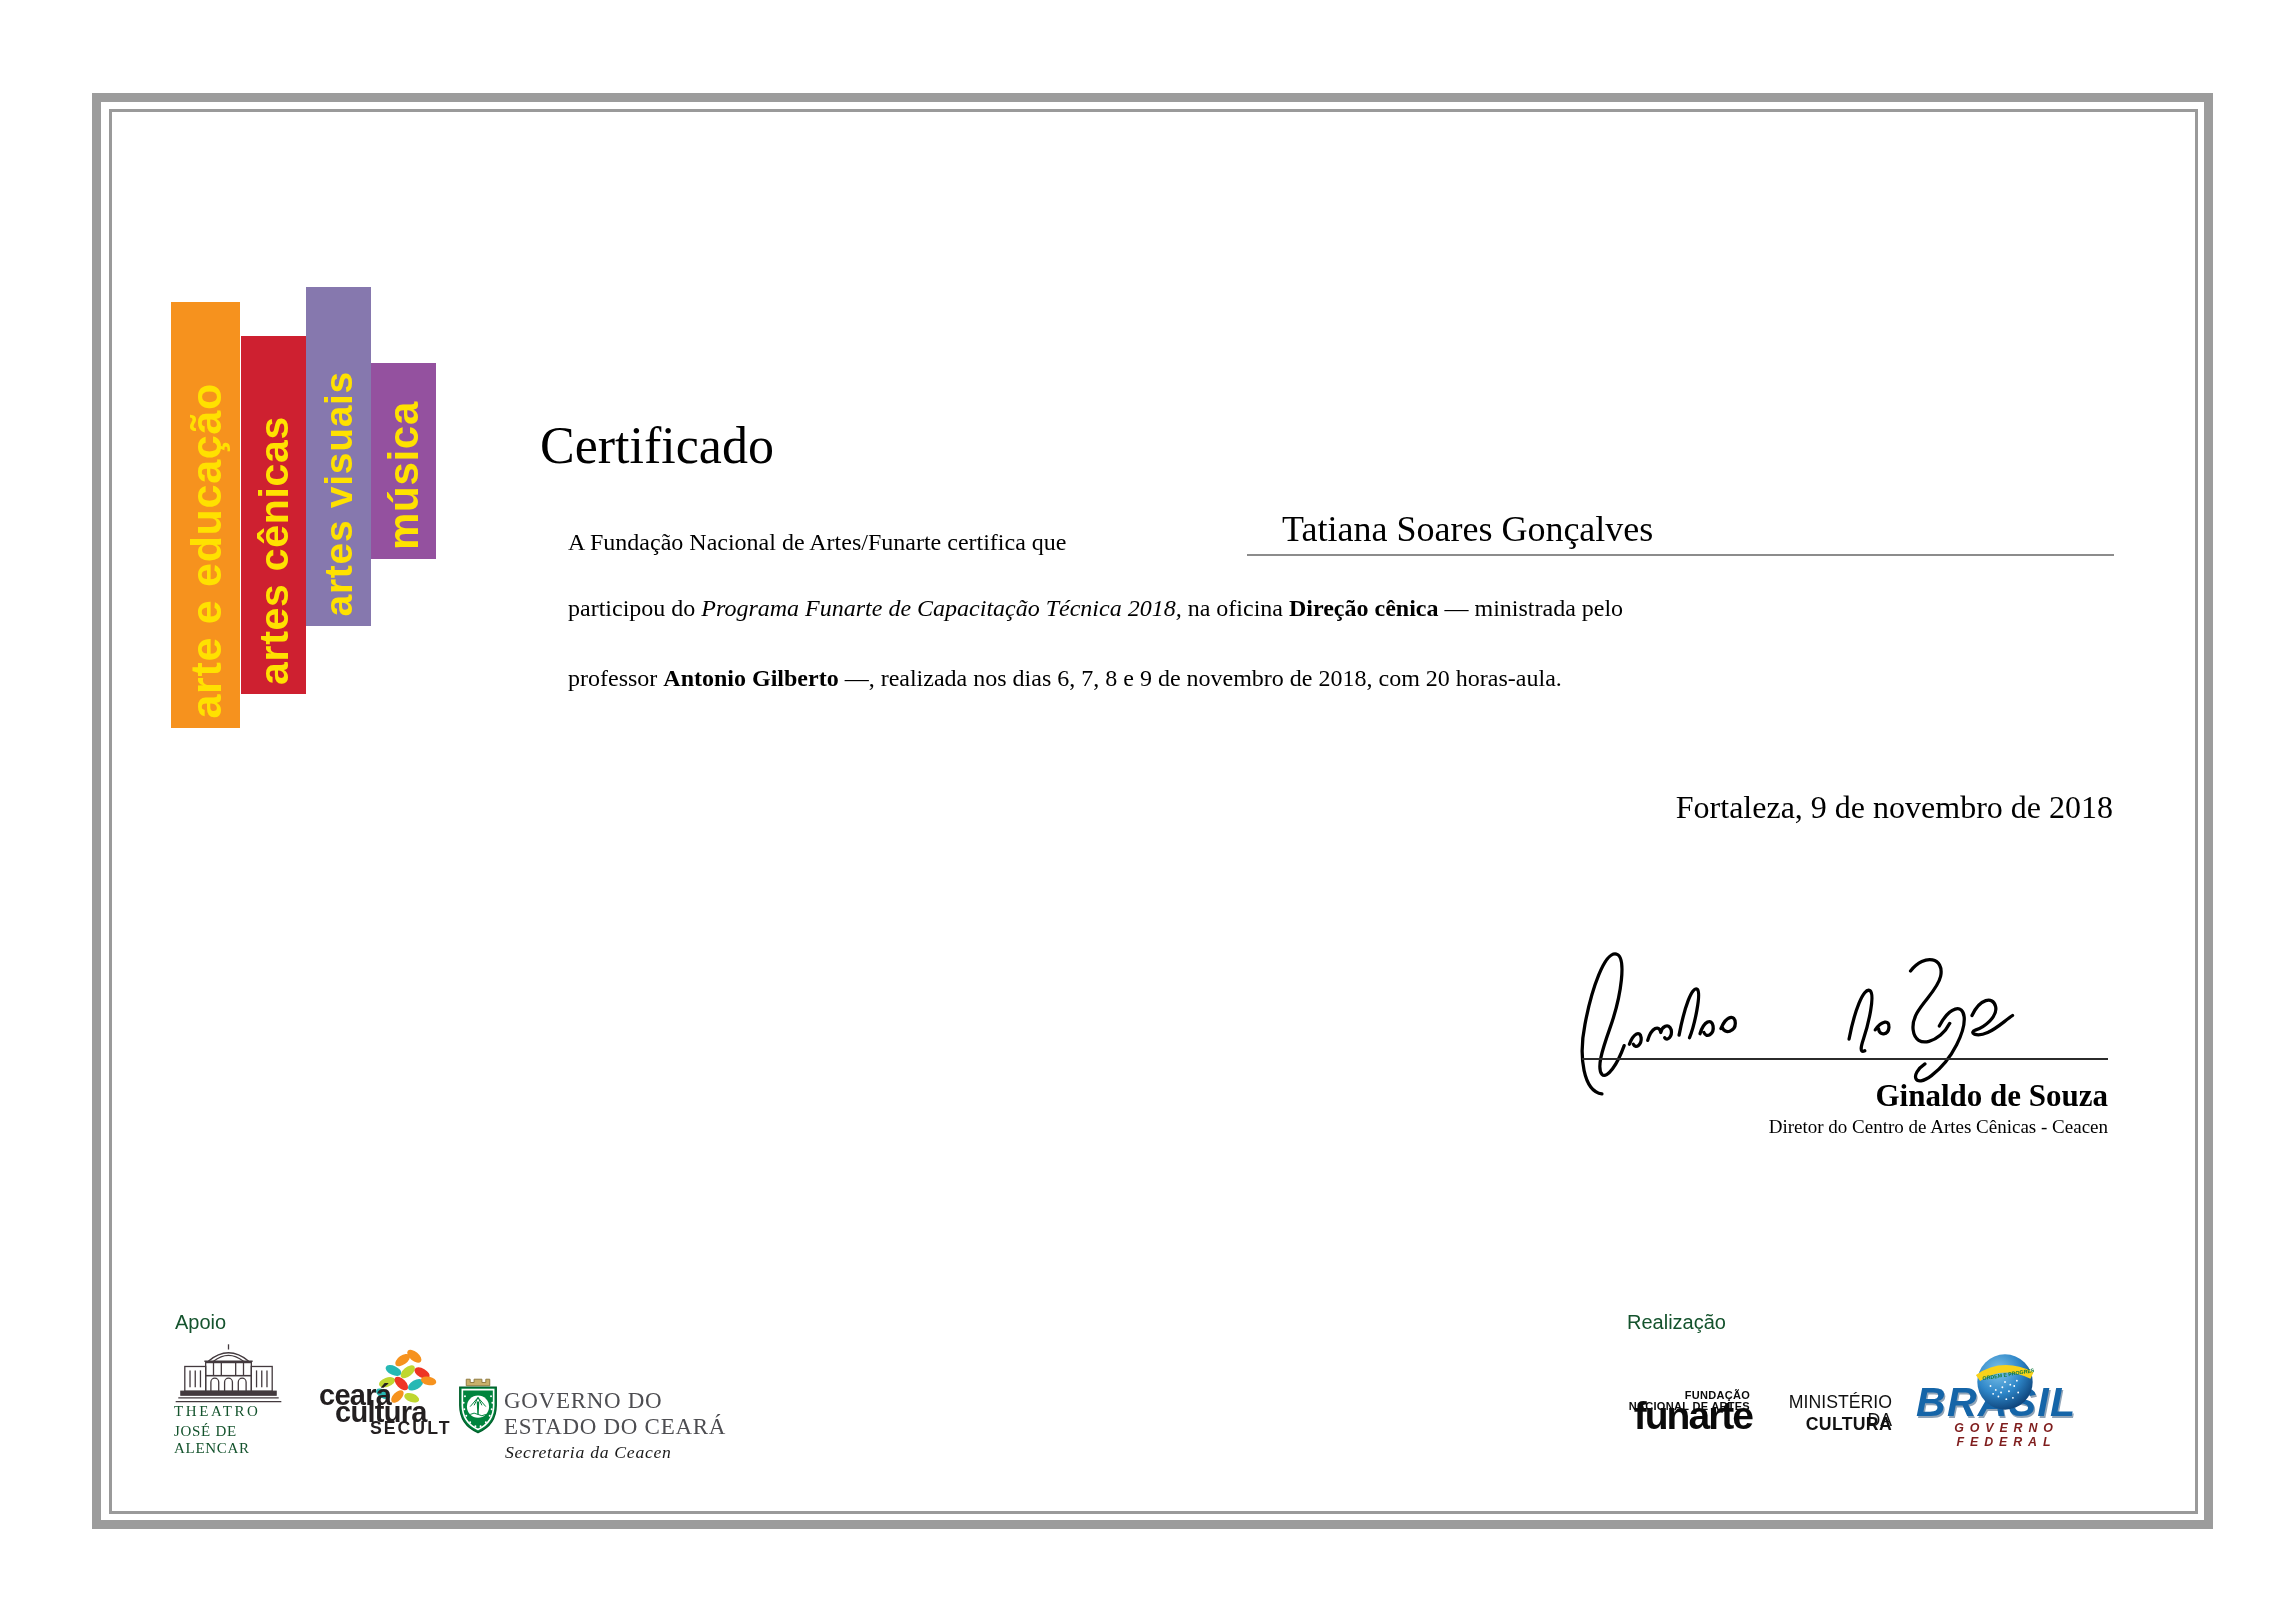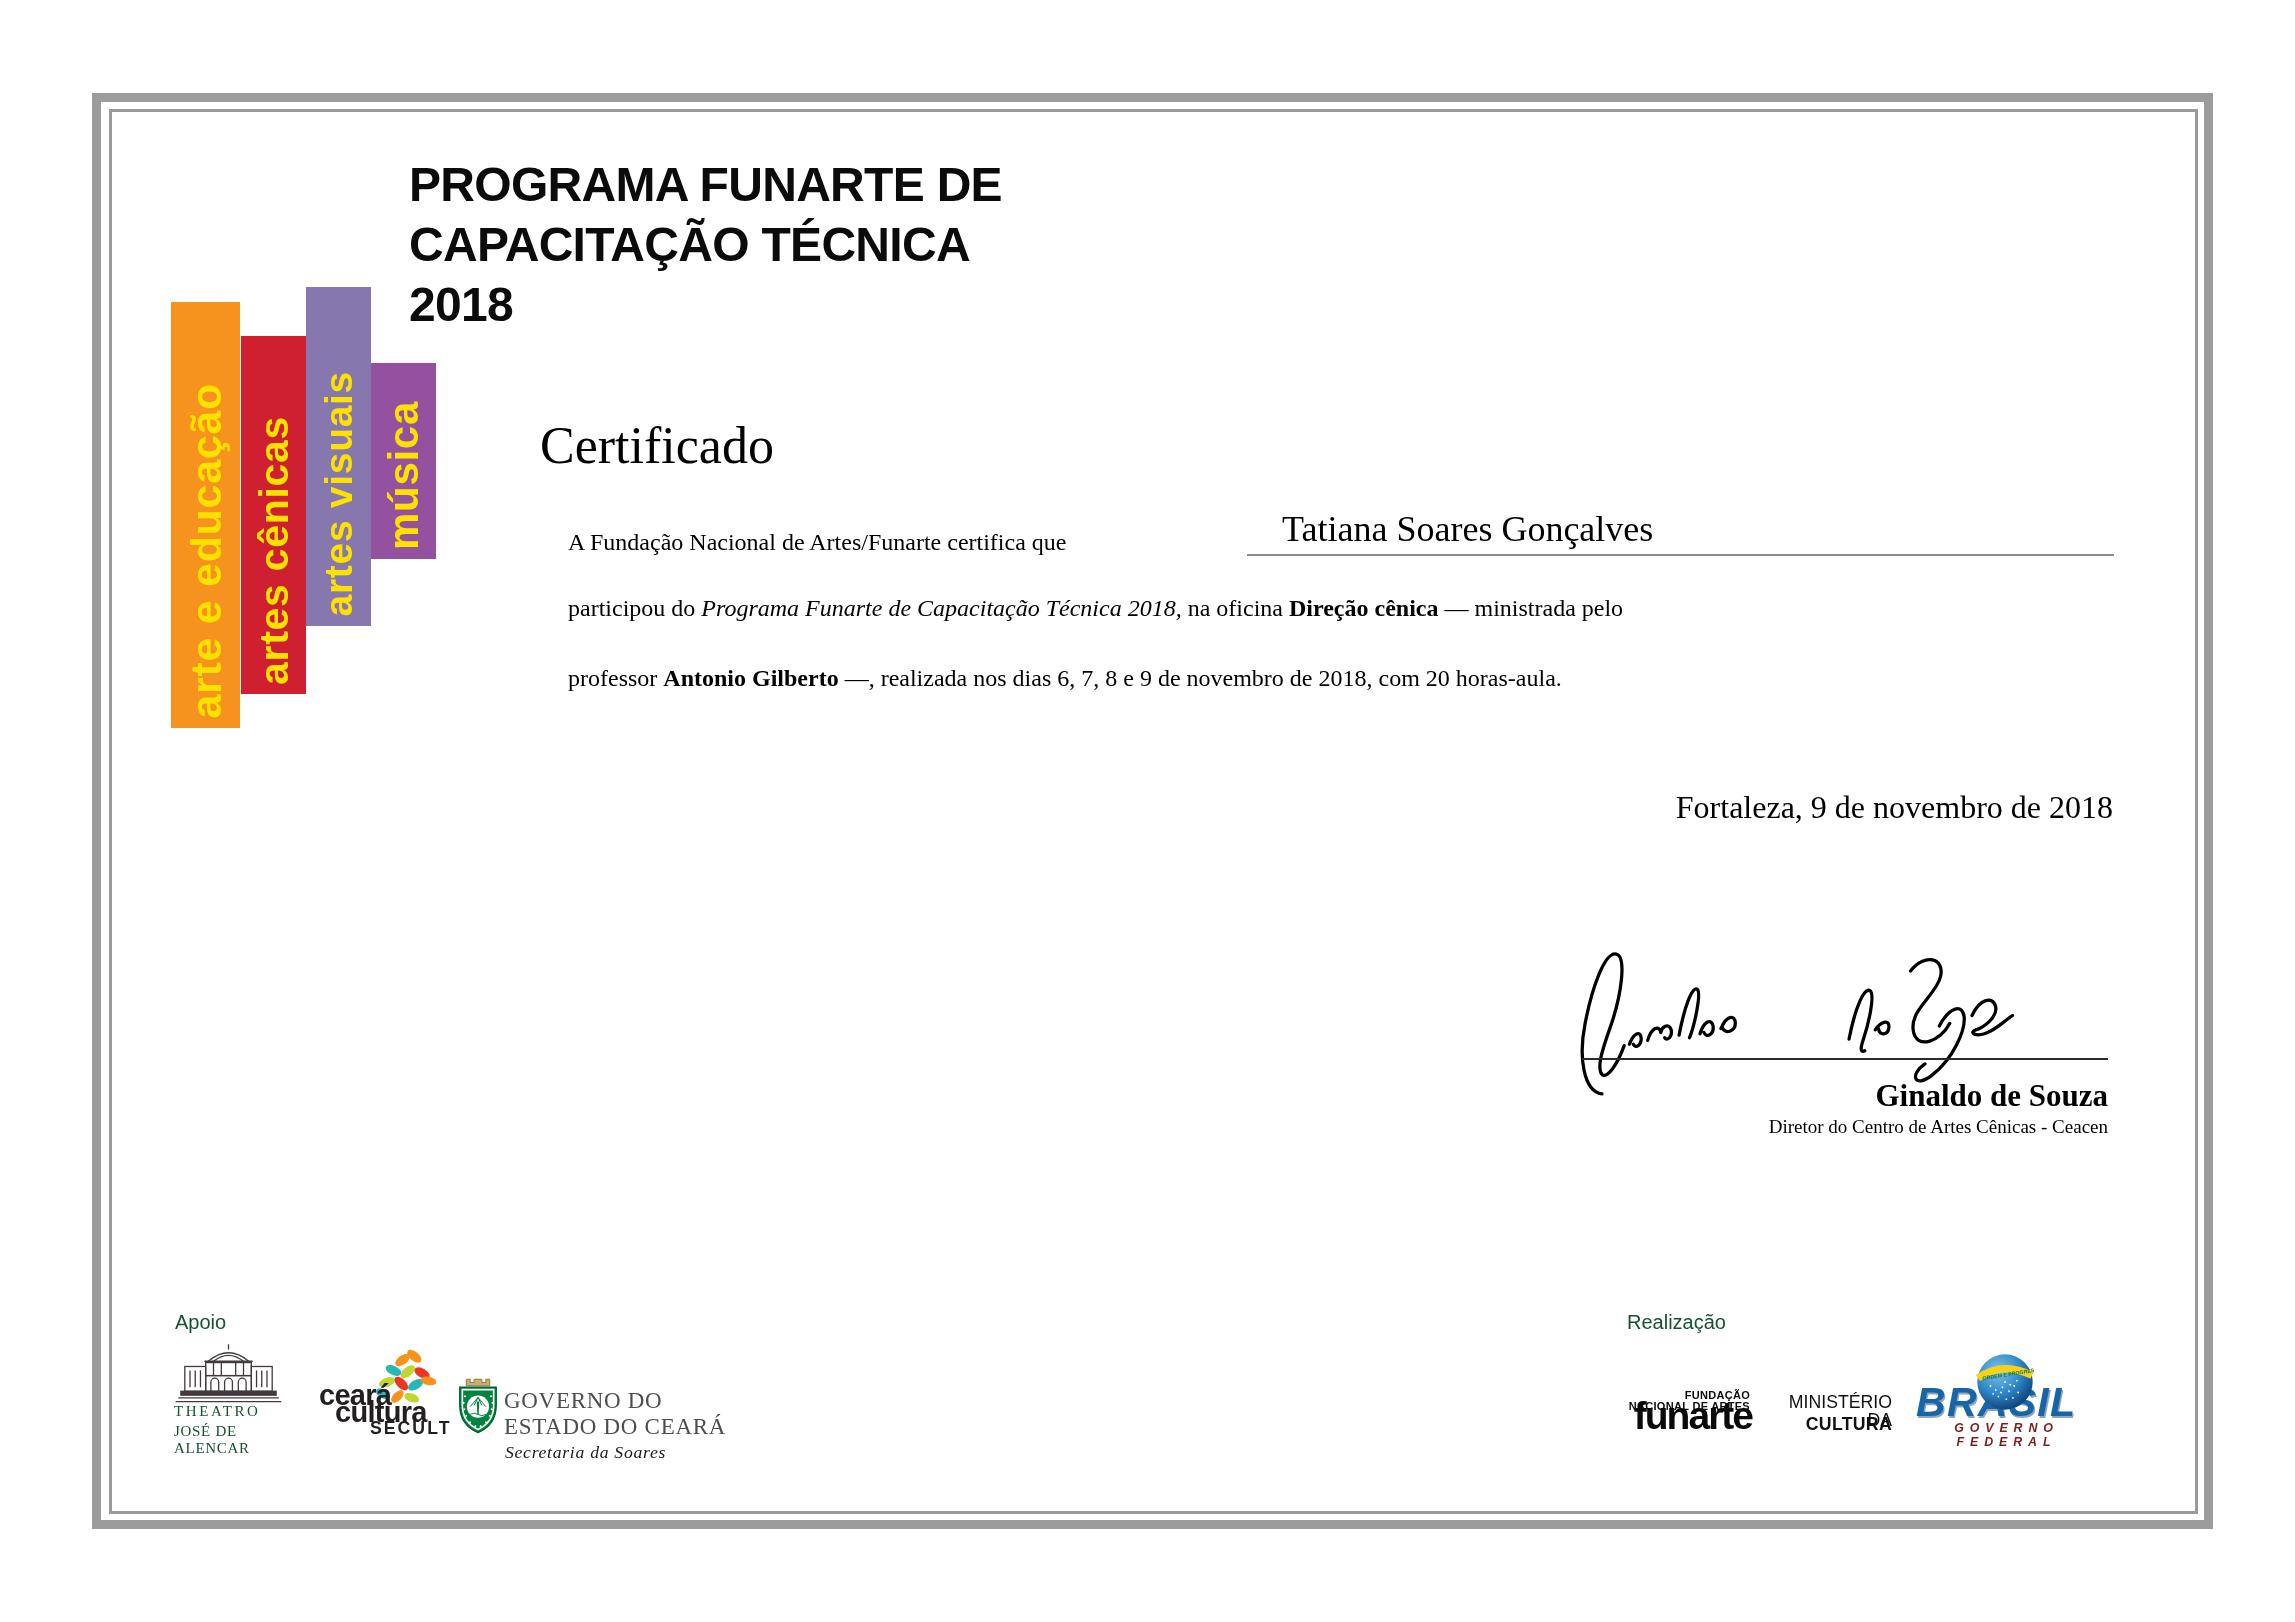--- a/index.html
+++ b/index.html
@@ -64,25 +64,20 @@
                font-weight:bold;font-style:italic;font-size:12.4px;letter-spacing:5.9px;color:#7f1d1d;}
 </style>
 </head>
 <body>
 
 <div id="page">
 
   <div class="abs frame-outer"></div>
   <div class="abs frame-inner"></div>
 
-  <div class="abs title">
-    <div>PROGRAMA FUNARTE DE</div>
-    <div>CAPACITAÇÃO TÉCNICA</div>
-    <div>2018</div>
-  </div>
 
   <div class="banner b0">
     <span class="v">arte e educação</span>
   </div>
   <div class="banner b1">
     <span class="v">artes cênicas</span>
   </div>
   <div class="banner b2">
     <span class="v">artes visuais</span>
   </div>
@@ -198,21 +193,21 @@
       <circle cx="52" cy="34" r="1.5"></circle>
         <circle cx="54" cy="44" r="1.5"></circle>
         <circle cx="53" cy="54" r="1.5"></circle>
       <circle cx="50" cy="64" r="1.5"></circle>
         <circle cx="44" cy="74" r="1.5"></circle>
         <circle cx="36" cy="80" r="1.5"></circle>
     </g>
   </svg>
   <div class="abs gov gov1">GOVERNO DO</div>
   <div class="abs gov gov2">ESTADO DO CEARÁ</div>
-  <div class="abs gov3 abs">Secretaria da Soares</div>
+  <div class="abs gov3 abs">Secretaria da Ceacen</div>
 
   <div class="abs fun fun-top">FUNDAÇÃO NACIONAL DE ARTES</div>
   <div class="abs fun fun-name">funarte</div>
 
   <div class="abs min min1">MINISTÉRIO DA</div>
   <div class="abs min min2">CULTURA</div>
 
   <div class="abs brasil-text">BRASIL</div>
   <svg class="abs" style="left:1976px;top:1353px" width="58" height="58" viewBox="0 0 88 88">
     <defs>

